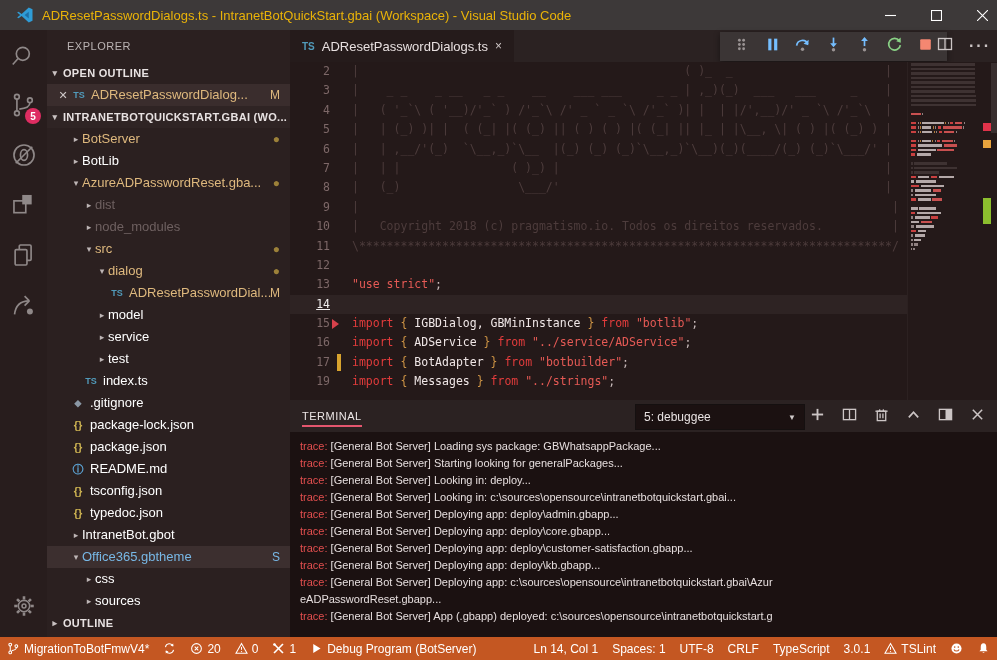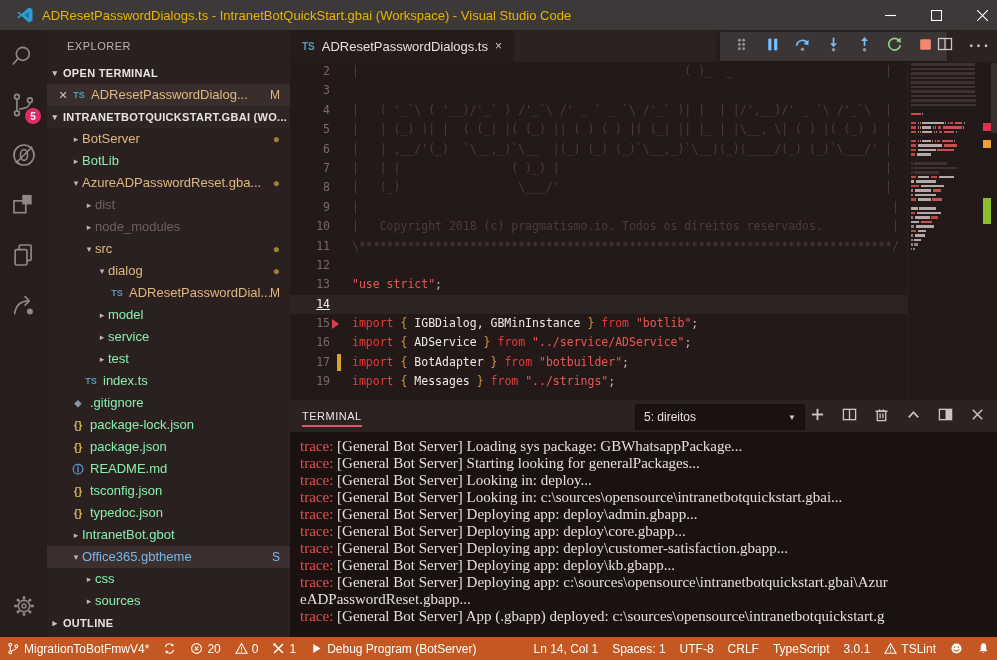--- a/index.html
+++ b/index.html
@@ -23,21 +23,21 @@
   
   .sidebar{position:absolute;left:47px;top:30px;width:243px;height:607px;background:#2B2020;color:#D8D2D2;overflow:hidden;}
   .sb-title{height:32px;line-height:32px;padding-left:20px;font-size:11px;color:#BAB3B3;letter-spacing:.5px;}
   .sb-section{height:22px;line-height:22px;font-size:11px;font-weight:bold;color:#E8E2E2;display:flex;align-items:center;letter-spacing:.3px;}
   .sb-section .tw{width:16px;text-align:center;font-size:9px;color:#C9C2C2;}
   .row{height:22px;line-height:22px;font-size:13px;display:flex;align-items:center;white-space:nowrap;position:relative;}
   .row .tw{width:12px;text-align:center;font-size:9px;color:#BDB5B5;flex:none;}
   .row .ficon{width:16px;flex:none;text-align:center;margin-right:4px;font-weight:bold;}
   .row .lbl{overflow:hidden;text-overflow:ellipsis;}
   .row .badge{position:absolute;right:10px;font-size:12px;}
-  .c-norm{color:#86efac}.c-mod{color:#DFB97E}.c-dim{color:#6E6060}.c-blue{color:#78B8E6}
+  .c-norm{color:#ffffff}.c-mod{color:#DFB97E}.c-dim{color:#6E6060}.c-blue{color:#78B8E6}
   .dot{color:#9C8139;font-size:11px;}
   .row.selected{background:#3C2F2F;}
   .row.activefile{background:#3A2D2D;}
   .closex{width:16px;text-align:center;color:#CFC9C9;font-size:11px;flex:none;}
   .icon-ts{color:#519ABA;font-size:9px;}
   .icon-json{color:#CBB151;font-size:11px;}
   .icon-info{color:#5CA4D6;font-size:11px;font-weight:normal;}
   .icon-git{color:#8A97A5;font-size:9px;}
 
   
@@ -70,21 +70,21 @@
 
   
   .panel{position:absolute;left:0;top:370px;width:707px;height:237px;background:#1B1111;}
   .panel-head{position:absolute;left:0;top:0;width:707px;height:32px;background:#2B2222;display:flex;align-items:center;}
   .panel-tab{margin-left:12px;font-size:11px;color:#ECE6E6;letter-spacing:.5px;padding-bottom:0;position:relative;height:32px;line-height:32px;}
   .panel-tab::after{content:"";position:absolute;left:0;right:0;bottom:5px;height:2px;background:#E4566E;}
   .term-dd{position:absolute;left:345px;top:4px;width:152px;height:24px;background:#1B1111;color:#E8E2E2;font-size:12px;display:flex;align-items:center;padding:0 8px;justify-content:space-between;border:1px solid #151010;}
   .term-dd .arr{font-size:8px;color:#CFC9C9;}
   .panel-icons{position:absolute;right:12px;top:0;height:32px;display:flex;align-items:center;gap:17px;}
   .panel-icons svg{width:15px;height:15px;stroke:#CCC5C5;fill:none;stroke-width:1.4;}
-  .term-body{position:absolute;left:10px;top:38px;right:4px;bottom:0;font-family:Liberation Serif, serif;font-size:15px;line-height:17px;color:#E6DEDE;white-space:pre;overflow:hidden;}
+  .term-body{position:absolute;left:10px;top:38px;right:4px;bottom:0;font-family:Liberation Sans, sans-serif;font-size:11px;line-height:17px;color:#E6DEDE;white-space:pre;overflow:hidden;}
   .trc{color:#E34F4F;}
 
   
   .statusbar{position:absolute;left:0;top:637px;width:997px;height:23px;background:#C45722;color:#fff;font-size:12px;display:flex;align-items:center;justify-content:space-between;}
   .sb-left,.sb-right{display:flex;align-items:center;height:23px;}
   .sb-item{display:flex;align-items:center;gap:4px;padding:0 7px;height:23px;}
   .sb-item svg{width:13px;height:13px;stroke:#fff;fill:none;stroke-width:1.3;}
 </style>
 </head>
 <body>
@@ -176,21 +176,21 @@
             <line x1="16.3" y1="7.7" x2="18.4" y2="5.6"></line>
           </g>
         </svg>
     </div>
   </div>
 
   <div class="sidebar">
     <div class="sb-title">EXPLORER</div>
     <div class="sb-section">
         <span class="tw">▾</span>
-        <span>OPEN TERMINAL</span>
+        <span>OPEN OUTLINE</span>
       </div>
     <div class="row activefile" style="padding-left:8px;">
       <span class="closex">✕</span>
       <span class="ficon icon-ts">TS</span>
       <span class="lbl c-mod">ADResetPasswordDialog...</span>
       <span class="badge c-mod">M</span>
     </div>
     <div class="sb-section" style="background:#2F2424;">
         <span class="tw">▾</span>
         <span style="overflow:hidden;white-space:nowrap;">INTRANETBOTQUICKSTART.GBAI (WO...</span>
@@ -348,21 +348,21 @@
         <span><svg viewBox="0 0 16 16">
               <rect x="1.5" y="2.5" width="13" height="11"></rect>
               <line x1="8" y1="2.5" x2="8" y2="13.5"></line>
             </svg></span>
         <span style="letter-spacing:2px;font-weight:bold;">···</span>
       </div>
     </div>
 
     <div class="editor" id="editor">
       <div class="codeline"><span class="ln">2</span><span class="code"><span class="t-cm">|                                               ( )_  _                      |</span></span></div>
-        <div class="codeline"><span class="ln">3</span></div>
+        <div class="codeline"><span class="ln">3</span><span class="code"><span class="t-cm">|    _ _    _ __   _ _    __    ___ ___     _ _ | ,_)(_)  ___   ___     _    |</span></span></div>
         <div class="codeline"><span class="ln">4</span><span class="code"><span class="t-cm">|   ( '_`\ ( '__)/'_` ) /'_`\ /' _ ` _ `\ /'_` )| |  | |/',__)/' _ `\ /'_`\  |</span></span></div>
         <div class="codeline"><span class="ln">5</span><span class="code"><span class="t-cm">|   | (_) )| |  ( (_| |( (_) || ( ) ( ) |( (_| || |_ | |\__, \| ( ) |( (_) ) |</span></span></div>
         <div class="codeline"><span class="ln">6</span><span class="code"><span class="t-cm">|   | ,__/'(_)  `\__,_)`\__  |(_) (_) (_)`\__,_)`\__)(_)(____/(_) (_)`\___/' |</span></span></div>
         <div class="codeline"><span class="ln">7</span><span class="code"><span class="t-cm">|   | |                ( )_) |                                               |</span></span></div>
         <div class="codeline"><span class="ln">8</span><span class="code"><span class="t-cm">|   (_)                 \___/'                                               |</span></span></div>
         <div class="codeline"><span class="ln">9</span><span class="code"><span class="t-cm">|                                                                             |</span></span></div>
         <div class="codeline"><span class="ln">10</span><span class="code"><span class="t-cm">|   Copyright 2018 (c) pragmatismo.io. Todos os direitos reservados.          |</span></span></div>
         <div class="codeline"><span class="ln">11</span><span class="code"><span class="t-cm">\*****************************************************************************/</span></span></div>
         <div class="codeline"><span class="ln">12</span><span class="code"></span></div>
         <div class="codeline"><span class="ln">13</span><span class="code"><span class="t-str">"use strict"</span><span class="t-pn">;</span></span></div>
@@ -556,21 +556,21 @@
           <div class="rmark" style="top: 61px; height: 8px; background: rgb(224, 51, 74);"></div>
           <div class="rmark" style="top: 78px; height: 8px; background: rgb(232, 163, 61);"></div>
           <div class="rmark" style="top: 136px; height: 26px; background: rgb(140, 190, 46);"></div>
         </div>
     </div>
 
     <div class="panel">
       <div class="panel-head">
         <div class="panel-tab">TERMINAL</div>
         <div class="term-dd">
-          <span>5: direitos</span>
+          <span>5: debuggee</span>
             <span class="arr">▼</span>
         </div>
         <div class="panel-icons" id="panelicons">
             <span><svg viewBox="0 0 16 16">
                 <line x1="8" y1="2" x2="8" y2="14" stroke-width="2"></line>
                 <line x1="2" y1="8" x2="14" y2="8" stroke-width="2"></line>
               </svg></span>
             <span><svg viewBox="0 0 16 16">
                 <rect x="1.5" y="2.5" width="13" height="11"></rect>
                 <line x1="8" y1="2.5" x2="8" y2="13.5"></line>

